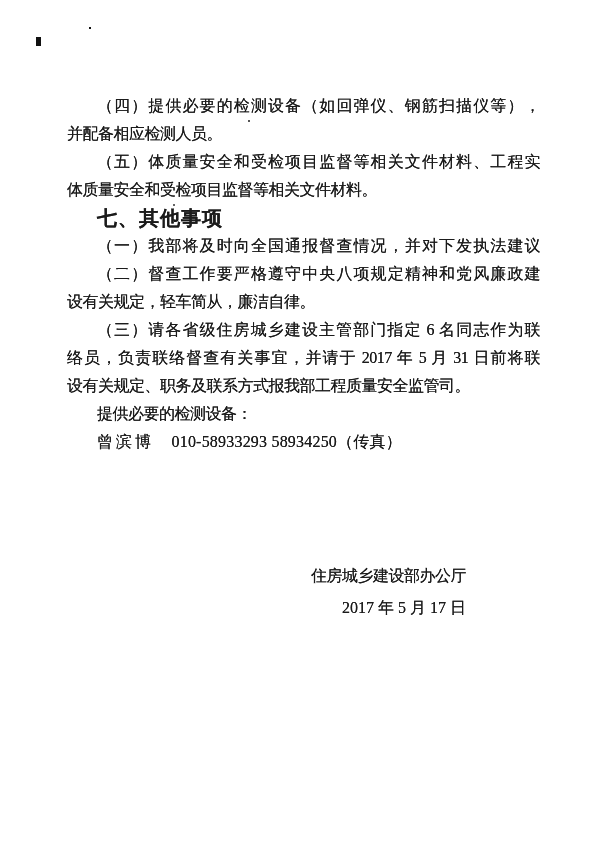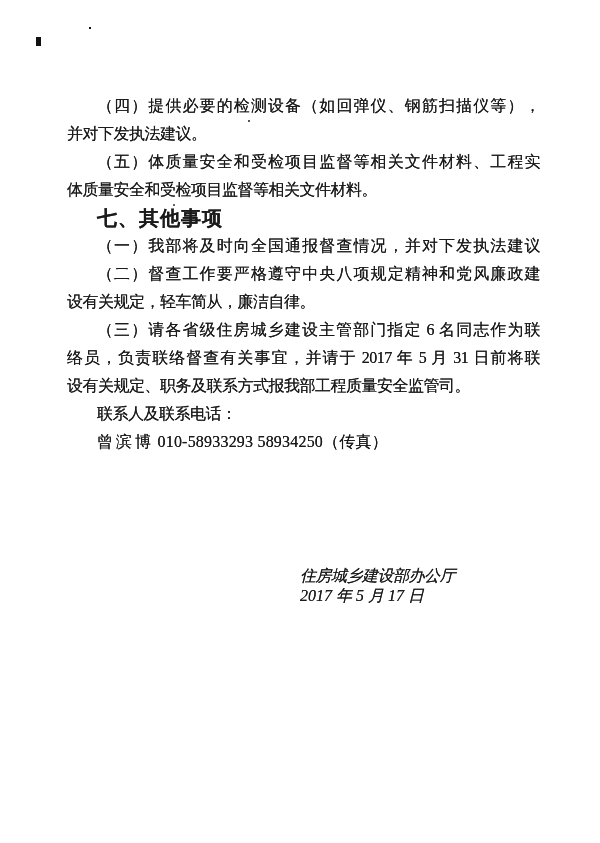--- a/index.html
+++ b/index.html
@@ -32,35 +32,35 @@
   }
   .line.indent{ padding-left:30px; }
   .line.heading{
     font-family:"Liberation Sans","DejaVu Sans",sans-serif;
     font-weight:bold;
     letter-spacing:1px;
     font-size:20px;
   }
   .contact-line{ white-space:nowrap; }
   .contact-name{ letter-spacing:3px; }
-  .contact-phone{ letter-spacing:0.2px; }
+  .contact-phone{ letter-spacing:0.2px; margin-left:14px; }
   
   .signoff{
     position:absolute;
     left:300px; top:566px;
     width:166px;
-    text-align:left;
-    font-style:italic;
+    text-align:right;
   }
   .signoff .issuer{
     font-size:16px; letter-spacing:-0.5px;
     line-height:20px;
     text-shadow:0 0 0.5px #333;
   }
   .signoff .date{
+    margin-top:12px;
     font-size:16px; letter-spacing:0px;
     line-height:20px;
     text-shadow:0 0 0.5px #333;
   }
   
   .page-number{
     position:absolute;
     left:84px; top:748px;
     font-size:16px;
     letter-spacing:3px;
@@ -80,31 +80,31 @@
 <div class="page">
 
   <span class="artifact mark-1"></span>
   <span class="artifact dot-1"></span>
   <span class="artifact dot-2"></span>
   <span class="artifact dot-3"></span>
   <span class="artifact dot-4"></span>
 
   <div class="body-text">
     <div class="line indent justify">（四）提供必要的检测设备（如回弹仪、钢筋扫描仪等），</div>
-    <div class="line">并对下发执法建议。</div>
+    <div class="line">并配备相应检测人员。</div>
     <div class="line indent justify">（五）体质量安全和受检项目监督等相关文件材料、工程实</div>
     <div class="line">体质量安全和受检项目监督等相关文件材料。</div>
     <div class="line indent heading">七、其他事项</div>
     <div class="line indent justify">（一）我部将及时向全国通报督查情况，并对下发执法建议</div>
     <div class="line indent justify">（二）督查工作要严格遵守中央八项规定精神和党风廉政建</div>
     <div class="line">设有关规定，轻车简从，廉洁自律。</div>
     <div class="line indent justify">（三）请各省级住房城乡建设主管部门指定 6 名同志作为联</div>
     <div class="line justify">络员，负责联络督查有关事宜，并请于 2017 年 5 月 31 日前将联</div>
     <div class="line">设有关规定、职务及联系方式报我部工程质量安全监管司。</div>
-    <div class="line indent">联系人及联系电话：</div>
+    <div class="line indent">提供必要的检测设备：</div>
     <div class="line indent contact-line">
       <span class="contact-name">曾滨博</span>
       <span class="contact-phone">010-58933293 58934250（传真）</span>
     </div>
   </div>
 
   <div class="signoff">
     <div class="issuer">住房城乡建设部办公厅</div>
     <div class="date">2017 年 5 月 17 日</div>
   </div>

